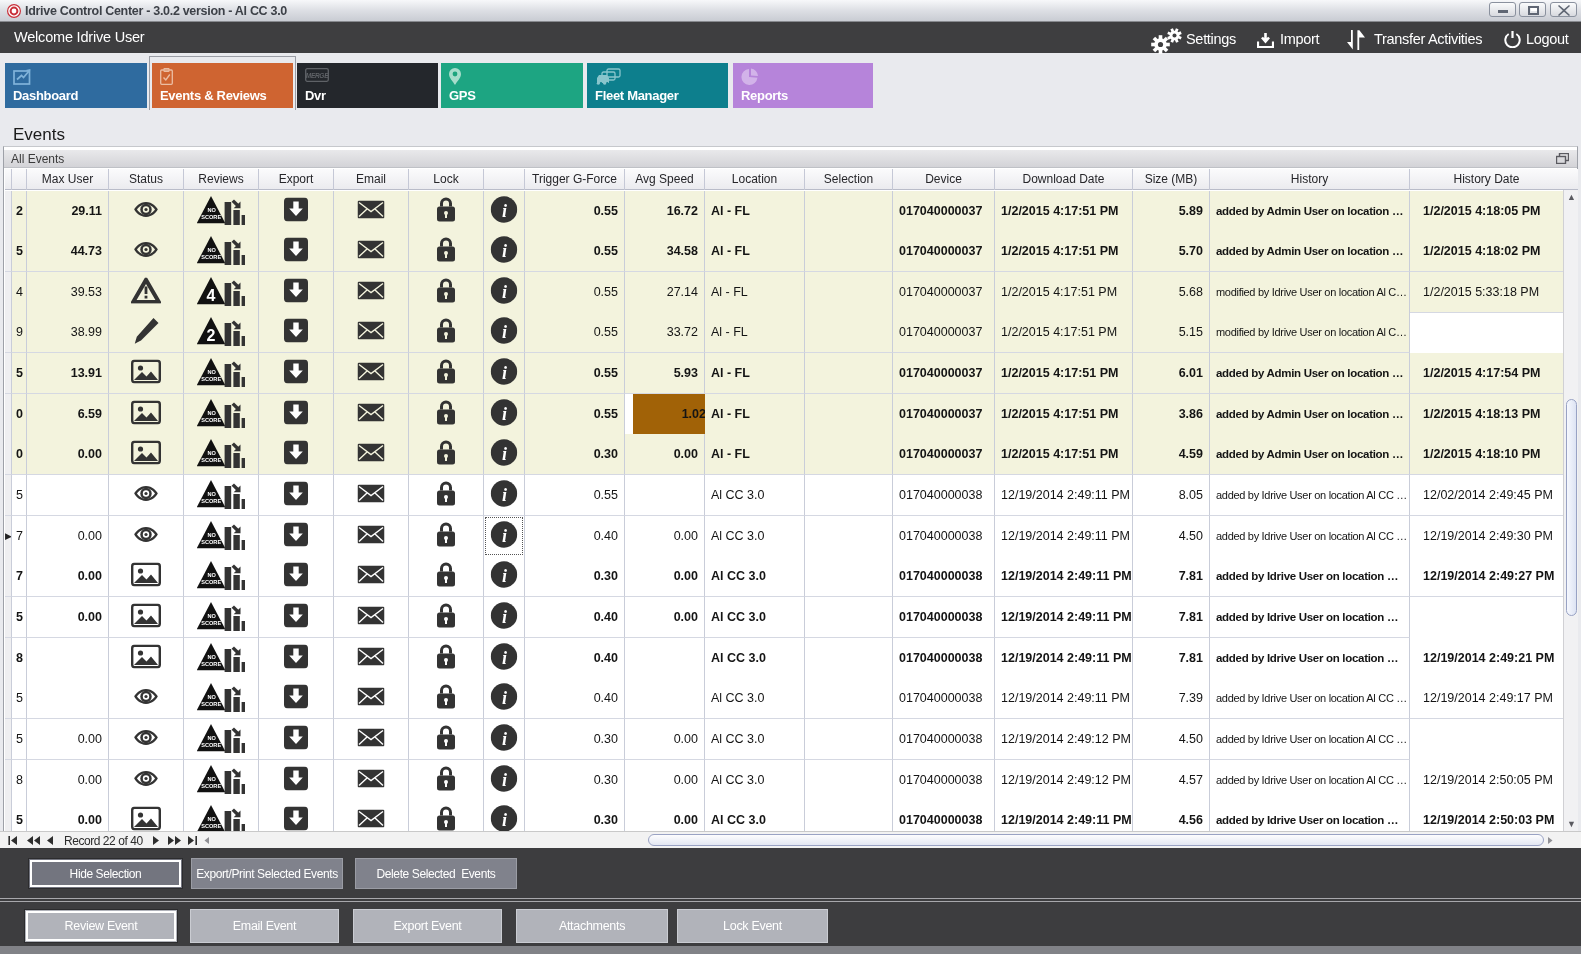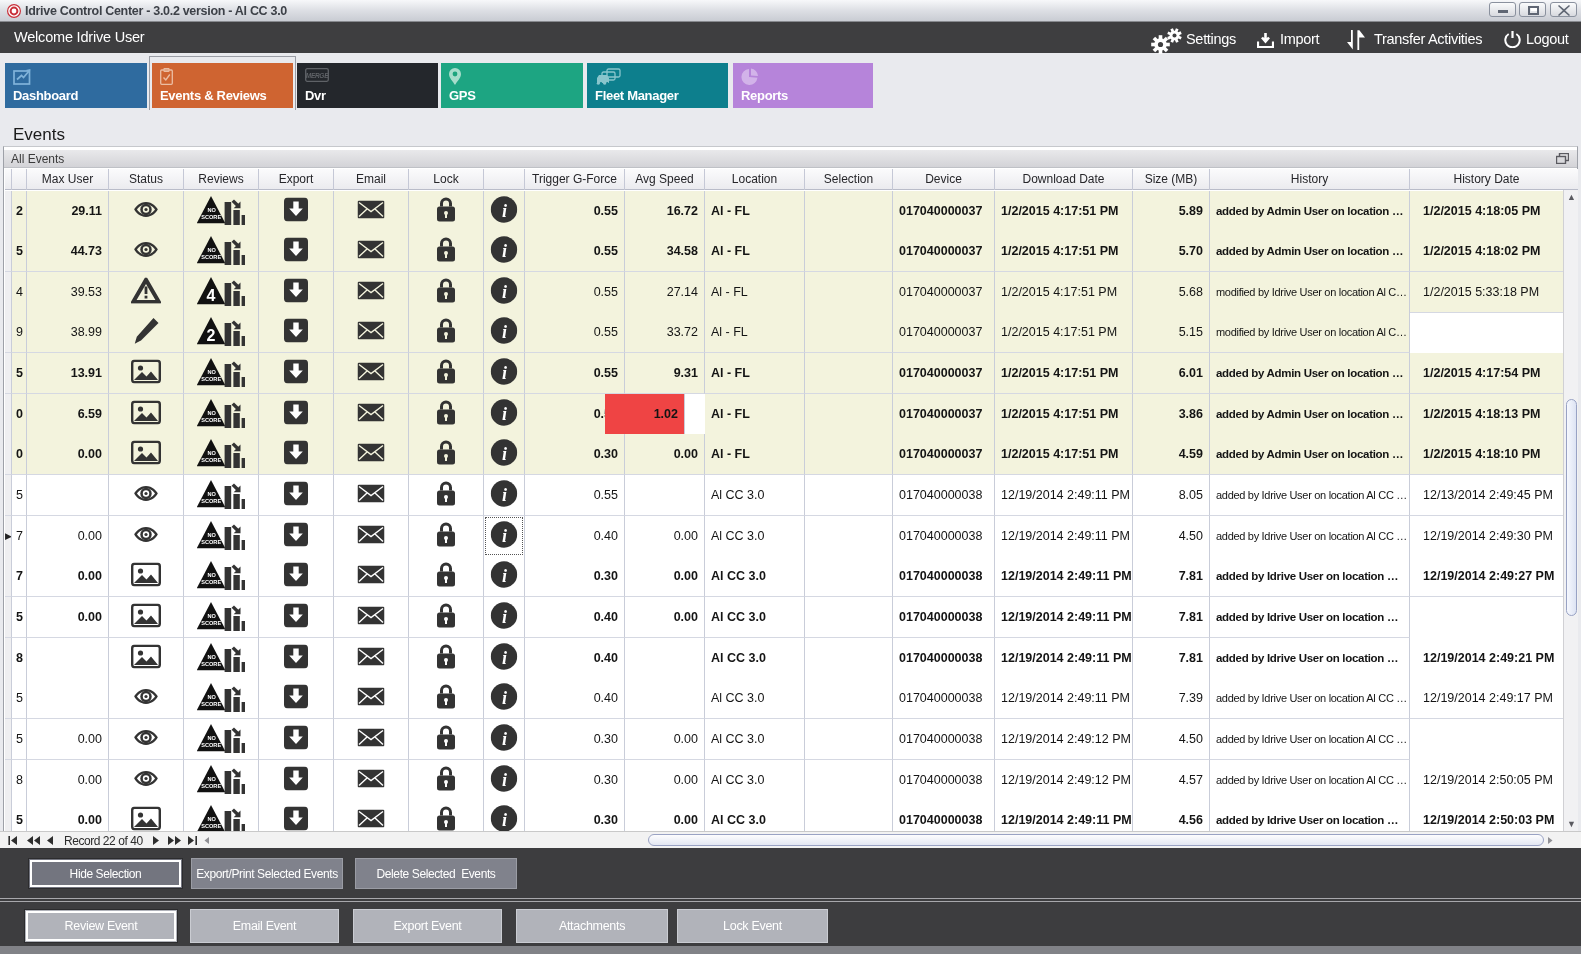--- a/index.html
+++ b/index.html
@@ -612,21 +612,21 @@
       </div>
       <div class="cell " style="left:479px;width:41px;background:#f3f3dd">
         <span class="icw"><svg width="27" height="27">
             <use href="#inf"></use>
           </svg></span>
       </div>
       <div class="cell num" style="left:520px;width:100px;background:#f3f3dd">
         <span class="vc">0.55</span>
       </div>
       <div class="cell num" style="left:620px;width:80px;background:#f3f3dd">
-        <span class="vc">9.31</span>
+        <span class="vc">5.93</span>
       </div>
       <div class="cell txt-l" style="left:700px;width:100px;background:#f3f3dd">
         <span class="vc">Al - FL</span>
       </div>
       <div class="cell " style="left:800px;width:88px;background:#f3f3dd"></div>
       <div class="cell txt-l" style="left:888px;width:102px;background:#f3f3dd">
         <span class="vc">017040000037</span>
       </div>
       <div class="cell txt-l" style="left:990px;width:138px;background:#f3f3dd">
         <span class="vc">1/2/2015 4:17:51 PM</span>
@@ -675,21 +675,21 @@
           </svg></span>
       </div>
       <div class="cell " style="left:479px;width:41px;background:#f3f3dd">
         <span class="icw"><svg width="27" height="27">
             <use href="#inf"></use>
           </svg></span>
       </div>
       <div class="cell num" style="left:520px;width:100px;background:#f3f3dd">
         <span class="vc">0.55</span>
       </div>
-      <div class="cell num" style="left:600px;width:80px;background:#ef4444">
+      <div class="cell num" style="left:628px;width:80px;background:#a16207">
         <span class="vc">1.02</span>
       </div>
       <div class="cell txt-l" style="left:700px;width:100px;background:#f3f3dd">
         <span class="vc">Al - FL</span>
       </div>
       <div class="cell " style="left:800px;width:88px;background:#f3f3dd"></div>
       <div class="cell txt-l" style="left:888px;width:102px;background:#f3f3dd">
         <span class="vc">017040000037</span>
       </div>
       <div class="cell txt-l" style="left:990px;width:138px;background:#f3f3dd">
@@ -823,21 +823,21 @@
       <div class="cell txt-l" style="left:990px;width:138px;background:#ffffff">
         <span class="vc">12/19/2014 2:49:11 PM</span>
       </div>
       <div class="cell num" style="left:1128px;width:77px;background:#ffffff">
         <span class="vc">8.05</span>
       </div>
       <div class="cell txt-l" style="left:1205px;width:200px;background:#ffffff">
         <span class="vc" style="white-space:nowrap;font-size:11px;letter-spacing:-0.3px">added by Idrive User on location Al CC …</span>
       </div>
       <div class="cell txt-l" style="left:1405px;width:154px;background:#ffffff">
-        <span class="vc" style="white-space:nowrap;padding-left:13px">12/13/2014 2:49:45 PM</span>
+        <span class="vc" style="white-space:nowrap;padding-left:13px">12/02/2014 2:49:45 PM</span>
       </div>
     </div>
 <div class="row" style="top:515.7px">
       <div class="cell" style="left:-1px;width:8px;background:#efeff1;border-right:1px solid #c9cdd9">
         <span style="position:absolute;left:1px;top:50%;transform:translateY(-50%);font-size:9px;color:#222">▶</span>
       </div>
       <div class="cell " style="left:7px;width:15px;background:#ffffff">
         <span class="vc" style="text-align:right;padding-right:3px">7</span>
       </div>
       <div class="cell num" style="left:22px;width:82px;background:#ffffff">

